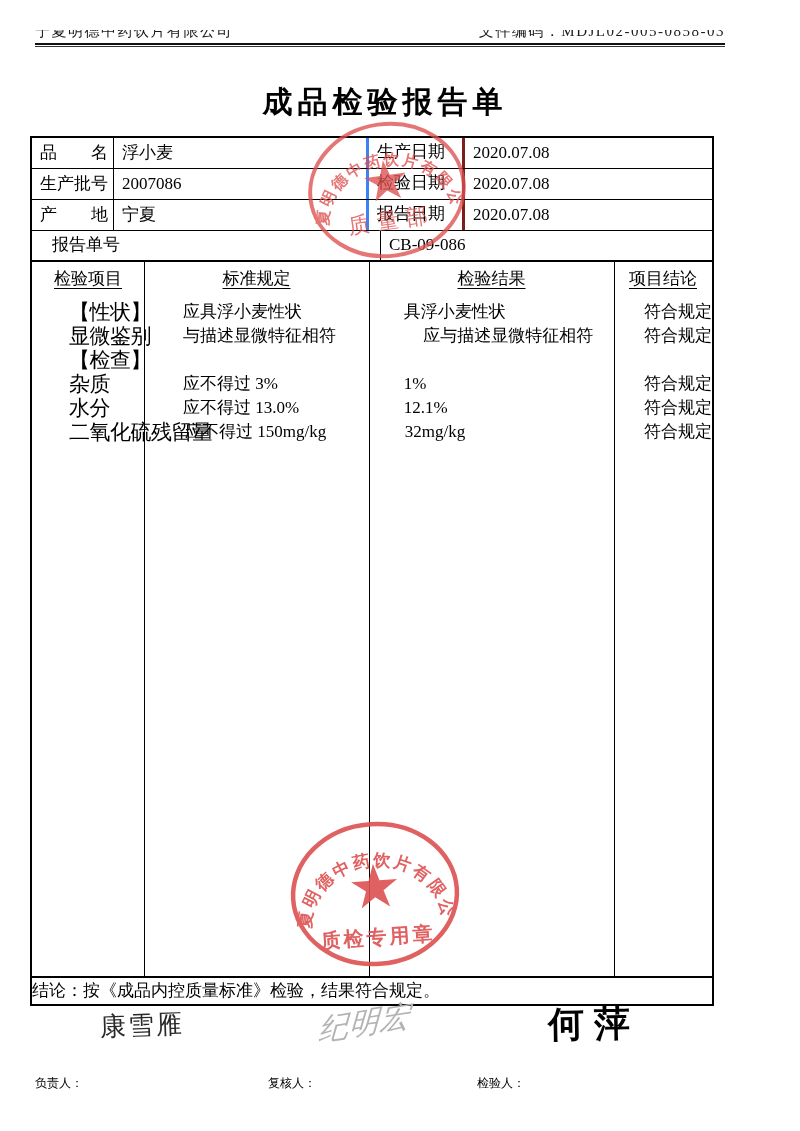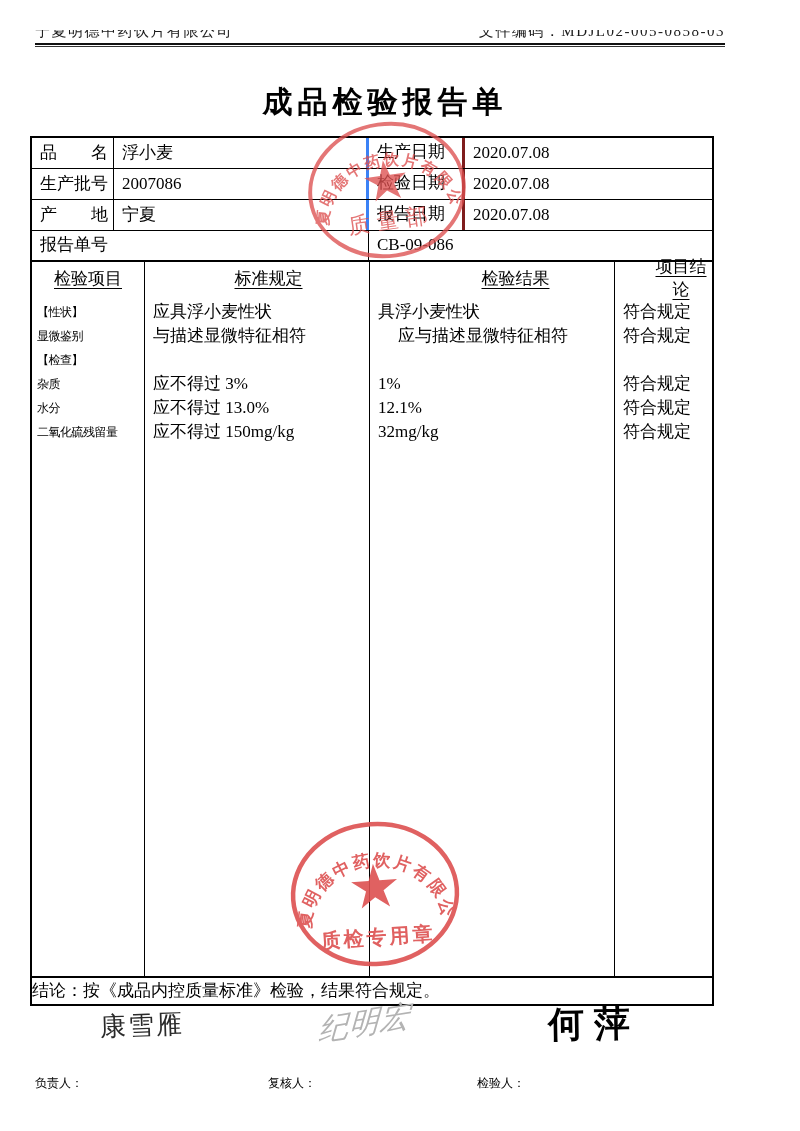--- a/index.html
+++ b/index.html
@@ -19,35 +19,35 @@
   
   .info{position:absolute;left:30px;top:136px;width:684px;height:124px;
     border:2px solid #000;border-bottom:none;box-sizing:border-box;}
   .info-row{display:flex;height:31px;line-height:30px;border-bottom:1px solid #000;box-sizing:border-box;font-size:17px;}
   .info-row.last{border-bottom:none;height:29px;line-height:28px;}
   .cell{padding-left:8px;box-sizing:border-box;white-space:nowrap;overflow:hidden;}
   .cl{width:82px;border-right:1px solid #000;}
   .cv{width:255px;border-right:3px solid #3b82f6;}
   .cl2{width:96px;border-right:3px solid #7f1d1d;font-family:Liberation Mono, monospace;}
   .cv2{flex:1;}
-  .clw{width:337px;border-right:1px solid #000;}
+  .clw{width:337px;border-right:1px solid #000;margin-left:12px;}
   
   .insp{position:absolute;left:30px;top:260px;width:684px;height:746px;
     border:2px solid #000;box-sizing:border-box;}
   .vline{position:absolute;top:0;width:1px;height:714px;background:#000;}
   .v1{left:112px;}.v2{left:337px;}.v3{left:582px;}
   .insp-head{position:absolute;left:0;top:0;width:100%;height:32px;display:flex;
-    align-items:center;font-size:17px;gap:12px;}
+    align-items:center;font-size:17px;}
   .hc{text-align:center;}
   .hc span{text-decoration:underline;text-underline-offset:4px;}
   .h1{width:112px;}.h2{width:225px;}.h3{width:245px;}.h4{flex:1;}
   .insp-body{position:absolute;left:0;top:38px;width:100%;}
   .insp-row{display:flex;height:24px;line-height:24px;font-size:17px;}
   .bc{box-sizing:border-box;white-space:nowrap;}
-  .b1{width:112px;padding-left:5px;font-size:12px;letter-spacing:-0.5px;}
+  .b1{width:112px;padding-left:5px;font-size:21px;letter-spacing:-0.5px;margin-left:32px;}
   .b2{width:225px;padding-left:9px;}
   .b3{width:245px;padding-left:9px;}
   .b4{flex:1;padding-left:9px;}
   .concl-row{position:absolute;left:0;bottom:0;width:100%;height:28px;
     border-top:2px solid #000;box-sizing:border-box;line-height:25px;font-size:17px;}
   .concl-row span{padding-left:0;}
   
   .stamp{position:absolute;pointer-events:none;}
   .stamp-top{left:292px;top:105px;opacity:0.78;}
   .stamp-bottom{left:280px;top:809px;opacity:0.9;}

